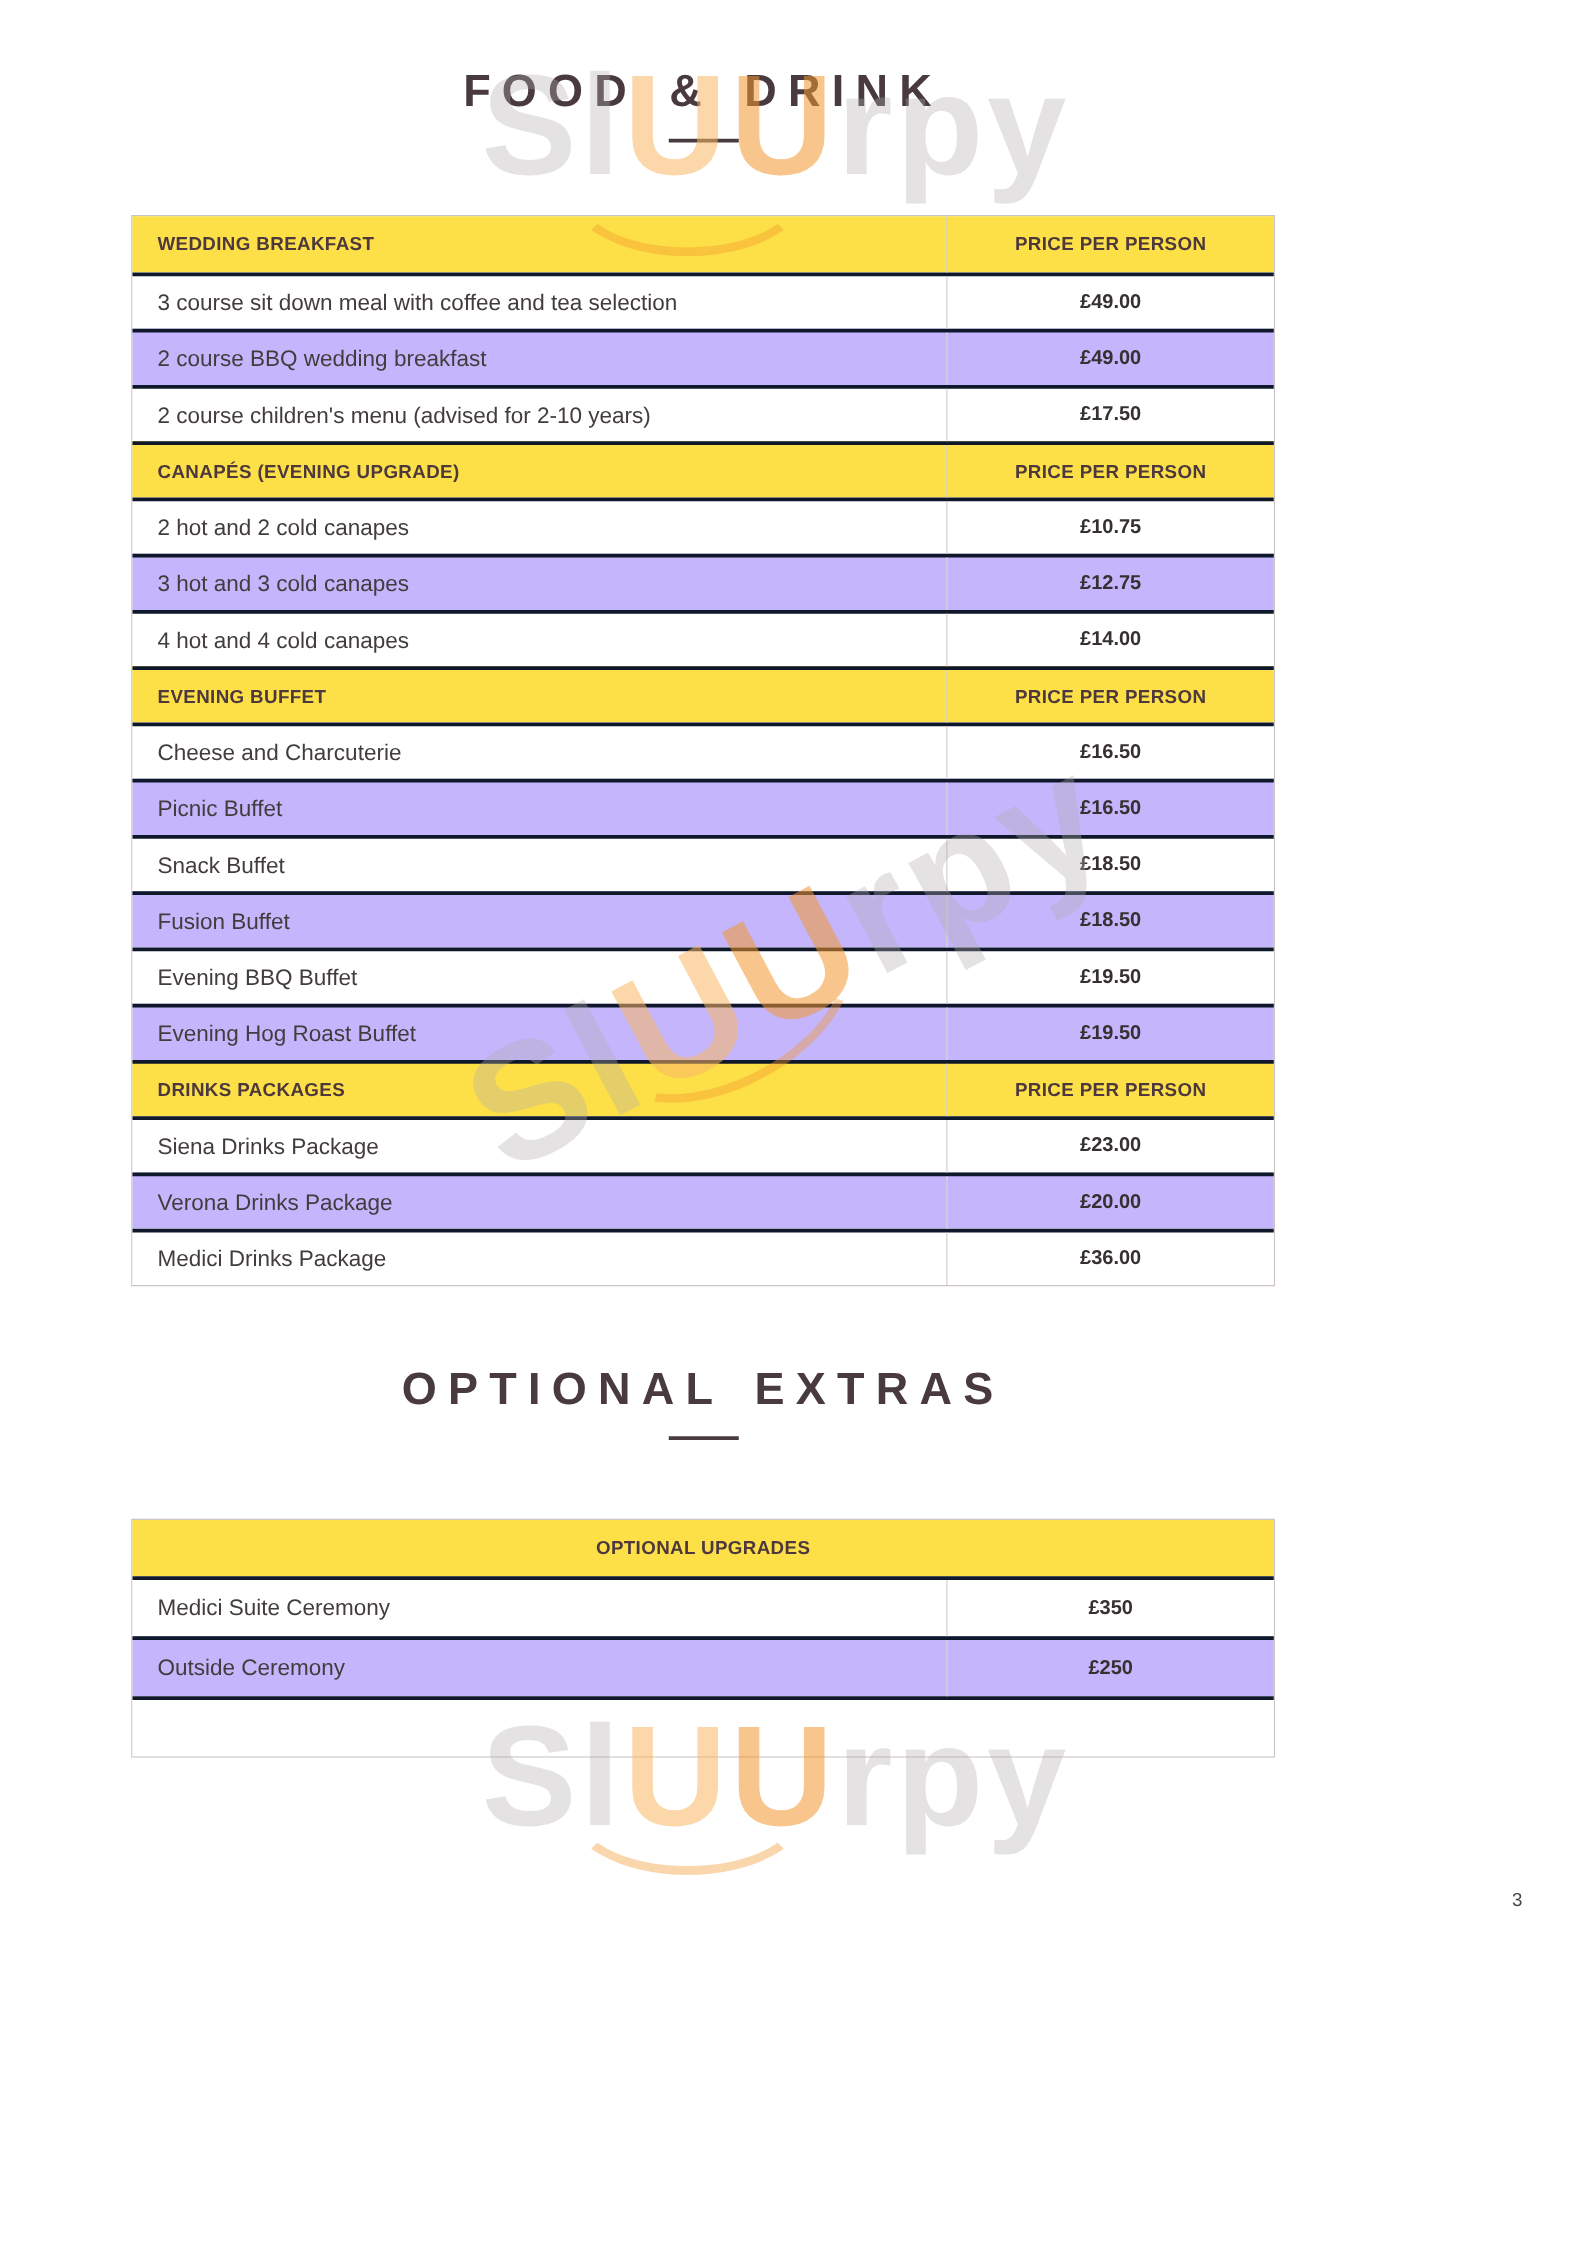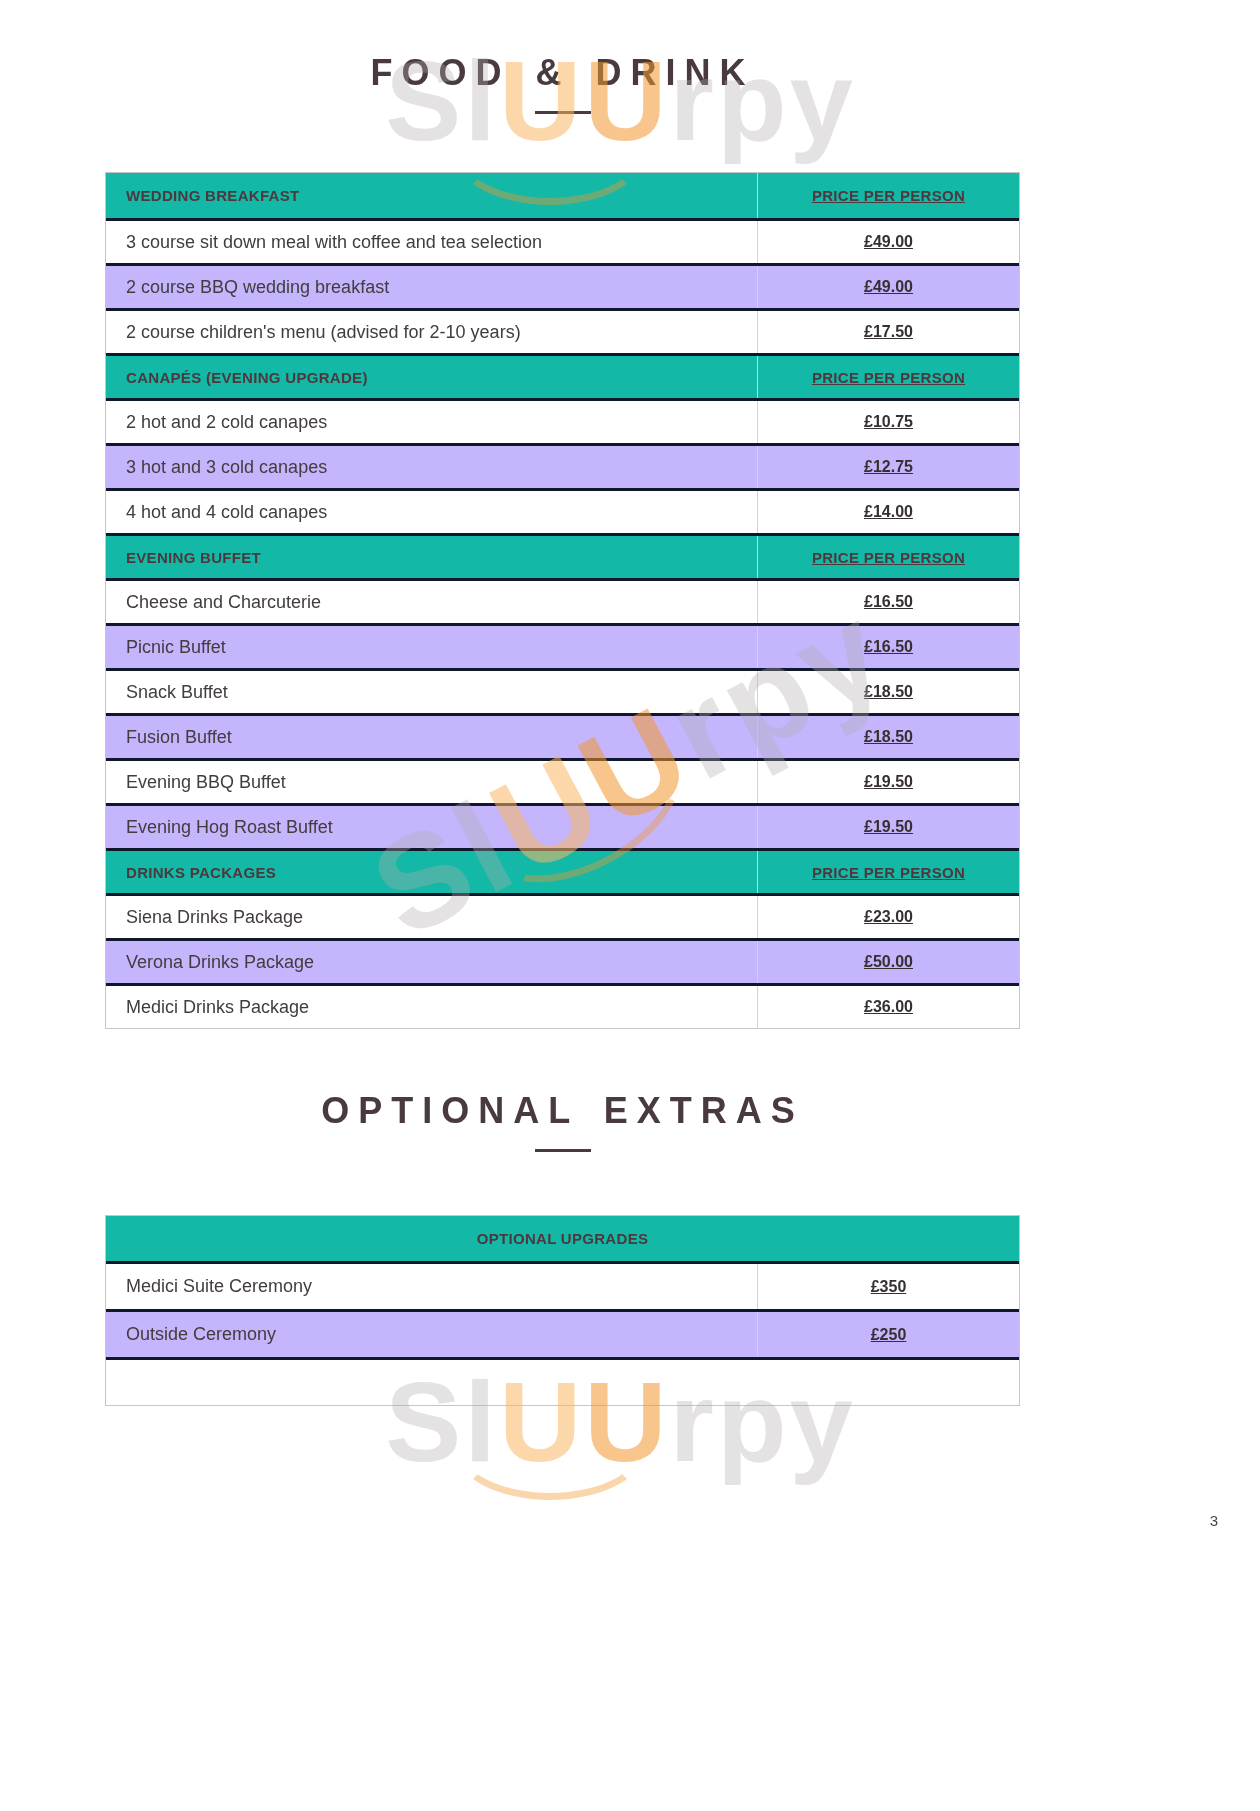--- a/index.html
+++ b/index.html
@@ -32,33 +32,33 @@
   .ptable {
     position:absolute; left:105px; width:915px;
     border:1px solid #ccc4c4; background:#ffffff; z-index:1;
   }
   #food-table { top:172px; }
   #extras-table { top:1215px; }
 
   .trow { display:flex; min-height:45px; border-top:3px solid #0f172a; }
   .trow:first-child { border-top:none; }
   .trow.tall { min-height:48px; }
-  .head-row { background:#14b8a6; }
+  .head-row { background:#fde047; }
   .data-row { background:#ffffff; }
   .data-row.alt { background:#c4b5fd; }
 
   .cell { display:flex; align-items:center; }
   .label-cell {
     flex:0 0 652px; padding-left:20px; padding-right:14px;
     border-right:1px solid #d8d1d1;
     font-size:18px; color:#423c3d;
   }
   .price-cell {
     flex:1 1 auto; justify-content:center; text-align:right;
-    font-weight:700; font-size:16px; color:#363031;text-decoration:underline;
+    font-weight:700; font-size:16px; color:#363031;
   }
   .head-row .label-cell {
     font-weight:700; font-size:15px; color:#4c383d; letter-spacing:0.3px;
   }
   .head-row .price-cell {
     font-weight:700; font-size:15px; color:#4c383d; letter-spacing:0.3px;
   }
   .full-cell {
     flex:1 1 auto; justify-content:center; text-align:left;
     font-weight:700; font-size:15px; color:#4c383d; letter-spacing:0.3px;
@@ -179,21 +179,21 @@
       <div class="trow head-row">
         <div class="cell label-cell">DRINKS PACKAGES</div>
         <div class="cell price-cell">PRICE PER PERSON</div>
       </div>
       <div class="trow data-row">
         <div class="cell label-cell">Siena Drinks Package</div>
         <div class="cell price-cell">£23.00</div>
       </div>
       <div class="trow data-row alt">
         <div class="cell label-cell">Verona Drinks Package</div>
-        <div class="cell price-cell">£50.00</div>
+        <div class="cell price-cell">£20.00</div>
       </div>
       <div class="trow data-row">
         <div class="cell label-cell">Medici Drinks Package</div>
         <div class="cell price-cell">£36.00</div>
       </div>
     </div>
 
   <header class="section-head" id="head-extras">
     <h1>OPTIONAL EXTRAS</h1>
     <div class="title-rule"></div>

